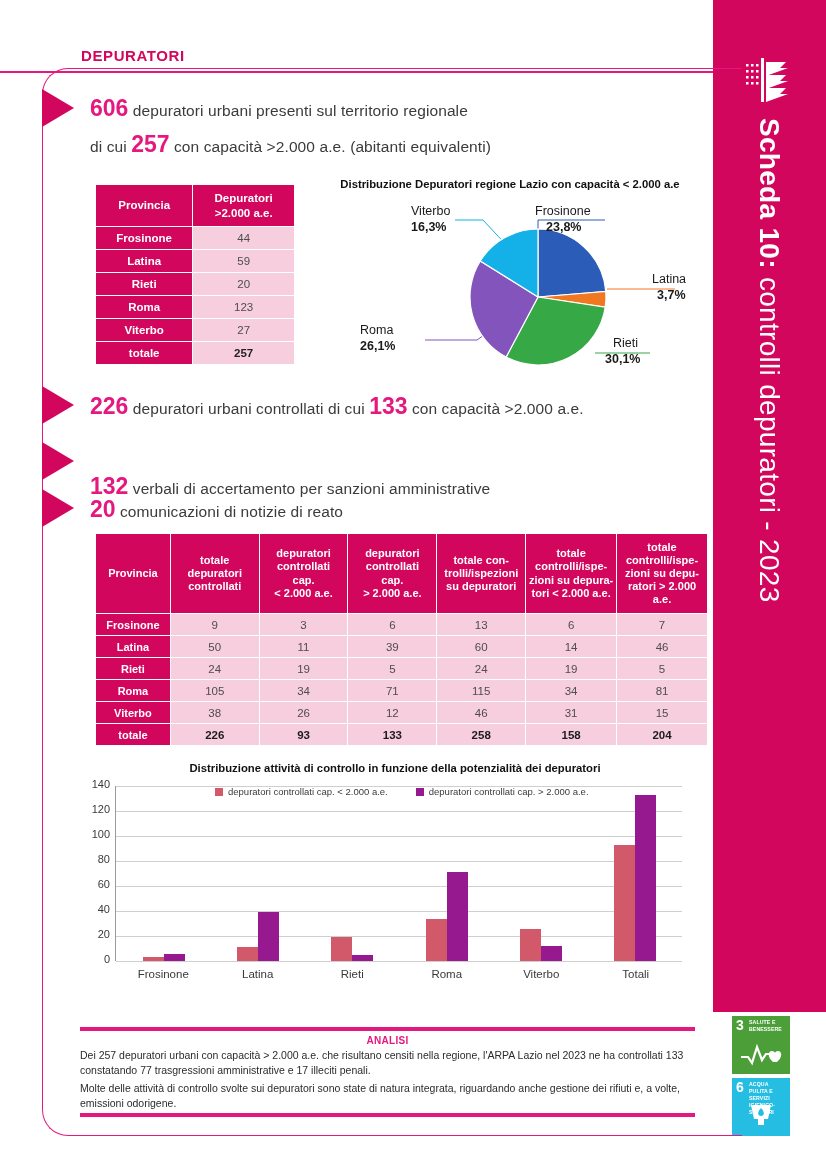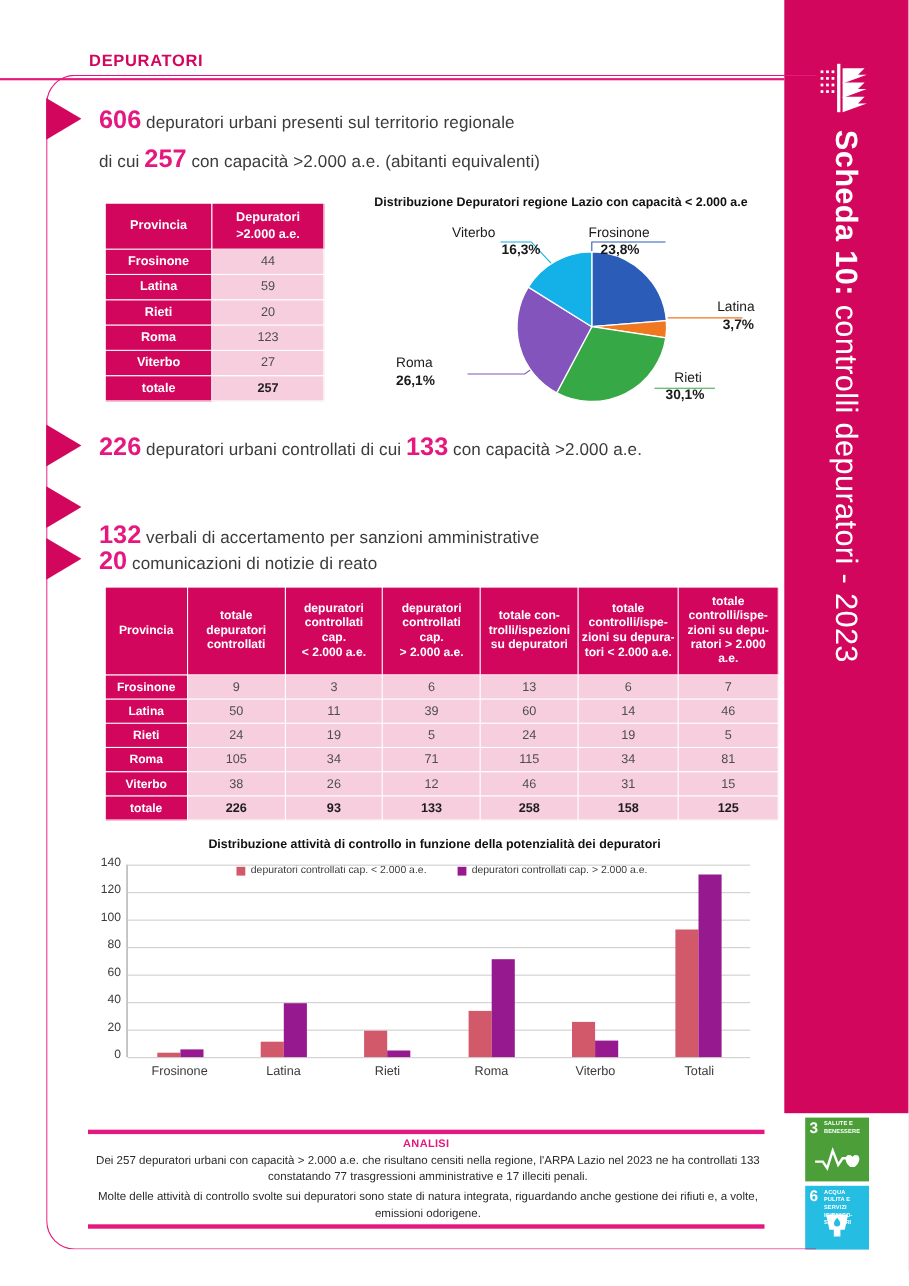--- a/index.html
+++ b/index.html
@@ -159,21 +159,21 @@
 
   
   .an-rule { position: absolute; left: 80px; width: 615px; height: 4px; background: #e5187f; }
   .an-title {
     position: absolute; left: 80px; top: 1035px; width: 615px;
     text-align: center; font-size: 10px; font-weight: bold; color: #e5187f;
     letter-spacing: .3px;
   }
   .an-body {
     position: absolute; left: 80px; top: 1048px; width: 618px;
-    font-size: 10.5px; color: #2b2b2b; line-height: 1.45; text-align: center;
+    font-size: 10.5px; color: #2b2b2b; line-height: 1.45;
   }
 </style>
 </head>
 <body>
 
 <div class="page">
 
   <div class="sidebar">
     <div class="sidebar-icon">
       <svg width="56" height="50" viewBox="0 0 56 50">
@@ -298,21 +298,21 @@
         <path d="M0 0 L67.24 10.17 A68 68 0 0 1 -31.87 60.07 Z" fill="#36A845" stroke="#ffffff" stroke-width="1.2"></path>
 
         <path d="M0 0 L-31.87 60.07 A68 68 0 0 1 -57.70 -36.01 Z" fill="#8254BC" stroke="#ffffff" stroke-width="1.2"></path>
 
         <path d="M0 0 L-57.70 -36.01 A68 68 0 0 1 0 -68 Z" fill="#14B0E8" stroke="#ffffff" stroke-width="1.2"></path>
       </g>
     </svg>
 
     <div class="pie-labels">
       <span style="left:106px; top:26px;">Viterbo</span>
-      <span class="pct" style="left:106px; top:42px;margin-left:45px;">16,3%</span>
+      <span class="pct" style="left:106px; top:42px;">16,3%</span>
 
       <span style="left:230px; top:26px;">Frosinone</span>
       <span class="pct" style="left:241px; top:42px;">23,8%</span>
 
       <span style="left:347px; top:94px;">Latina</span>
       <span class="pct" style="left:352px; top:110px;">3,7%</span>
 
       <span style="left:55px; top:145px;">Roma</span>
       <span class="pct" style="left:55px; top:161px;">26,1%</span>
 
@@ -425,21 +425,21 @@
         <td class="val">31</td>
         <td class="val">15</td>
       </tr>
       <tr class="tot">
         <td class="prov">totale</td>
         <td class="val">226</td>
         <td class="val">93</td>
         <td class="val">133</td>
         <td class="val">258</td>
         <td class="val">158</td>
-        <td class="val">125</td>
+        <td class="val">204</td>
       </tr>
     </tbody>
   </table>
 
   <div class="bar-block">
     <div class="bar-title">Distribuzione attività di controllo in funzione della potenzialità dei depuratori</div>
 
     <div class="bar-legend">
       <div class="item">
         <span class="swatch" style="background:#d1596a"></span>

